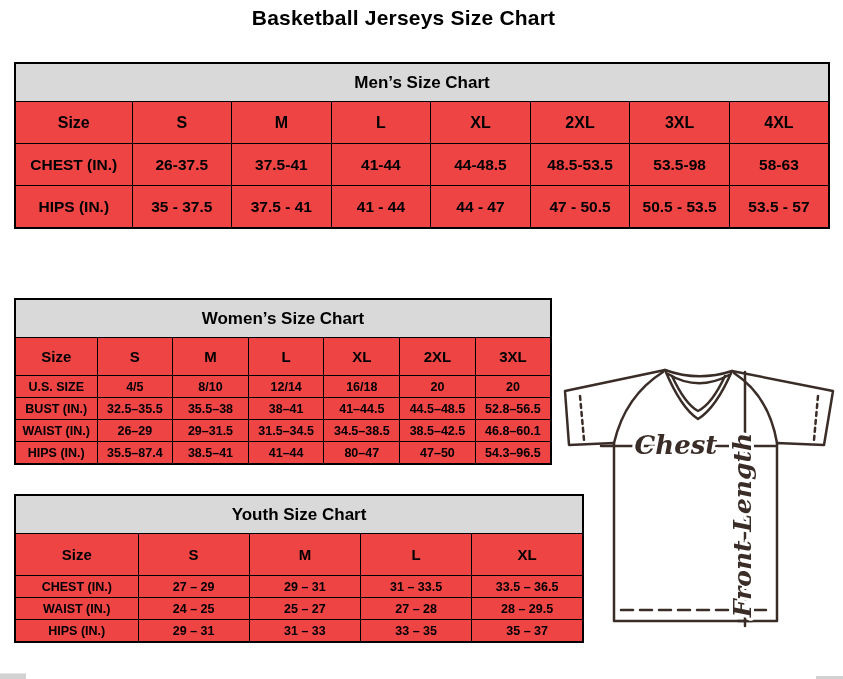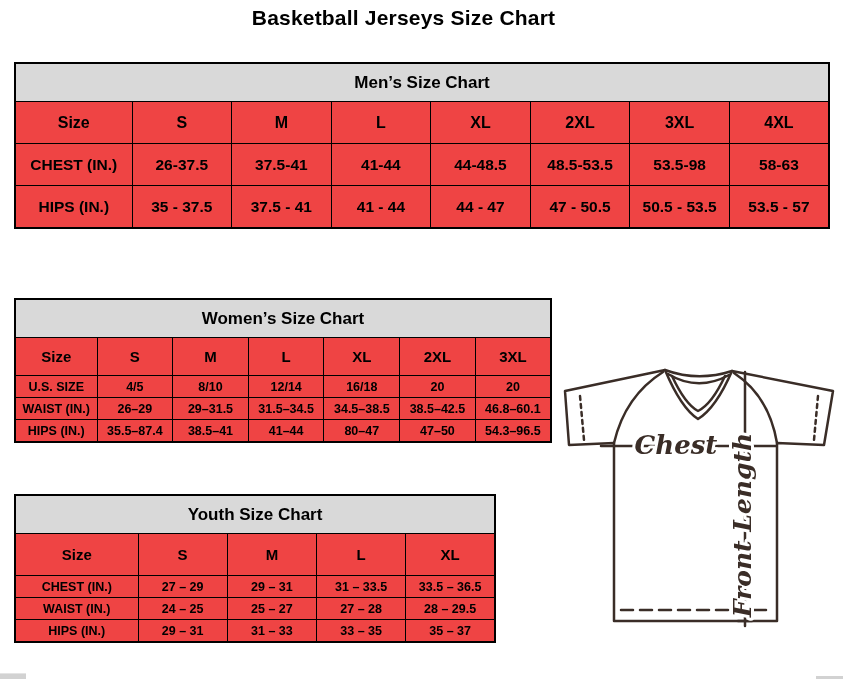--- a/index.html
+++ b/index.html
@@ -25,21 +25,21 @@
   .mens { left:14px; top:62px; width:816px; }
   .mens .size-row td { height:41px; font-size:16px; }
   .mens .data-row td { height:41px; font-size:15.5px; }
   .mens .row-label { font-size:14.5px; }
   
   .womens { left:14px; top:298px; width:538px; }
   .womens .size-row td { height:37px; font-size:15px; }
   .womens .data-row td { height:21px; font-size:12.5px; }
   .womens .row-label { font-size:11.5px; }
   
-  .youth { left:14px; top:494px; width:482px; }
+  .youth { left:14px; top:494px; width:570px; }
   .youth .size-row td { height:41px; font-size:15px; }
   .youth .data-row td { height:21px; font-size:12.5px; }
   .youth .row-label { font-size:11.5px; }
   
   .jersey-svg { position:absolute; left:555px; top:358px; width:288px; height:310px; }
   
   .scroll-frag { position:absolute; background:#d2d2d2; }
   .scroll-frag.left  { left:0px;  top:673px; width:26px; height:5px; border-top:1px solid #e4e4e4; }
   .scroll-frag.right { left:816px; top:676px; width:27px; height:3px; }
 </style>
@@ -122,20 +122,29 @@
   <tr class="data-row">
     <td class="row-label">U.S. SIZE</td>
     <td>4/5</td>
     <td>8/10</td>
     <td>12/14</td>
     <td>16/18</td>
     <td>20</td>
     <td>20</td>
   </tr>
   <tr class="data-row">
+    <td class="row-label">BUST (IN.)</td>
+    <td>32.5–35.5</td>
+    <td>35.5–38</td>
+    <td>38–41</td>
+    <td>41–44.5</td>
+    <td>44.5–48.5</td>
+    <td>52.8–56.5</td>
+  </tr>
+  <tr class="data-row">
     <td class="row-label">WAIST (IN.)</td>
     <td>26–29</td>
     <td>29–31.5</td>
     <td>31.5–34.5</td>
     <td>34.5–38.5</td>
     <td>38.5–42.5</td>
     <td>46.8–60.1</td>
   </tr>
   <tr class="data-row">
     <td class="row-label">HIPS (IN.)</td>

